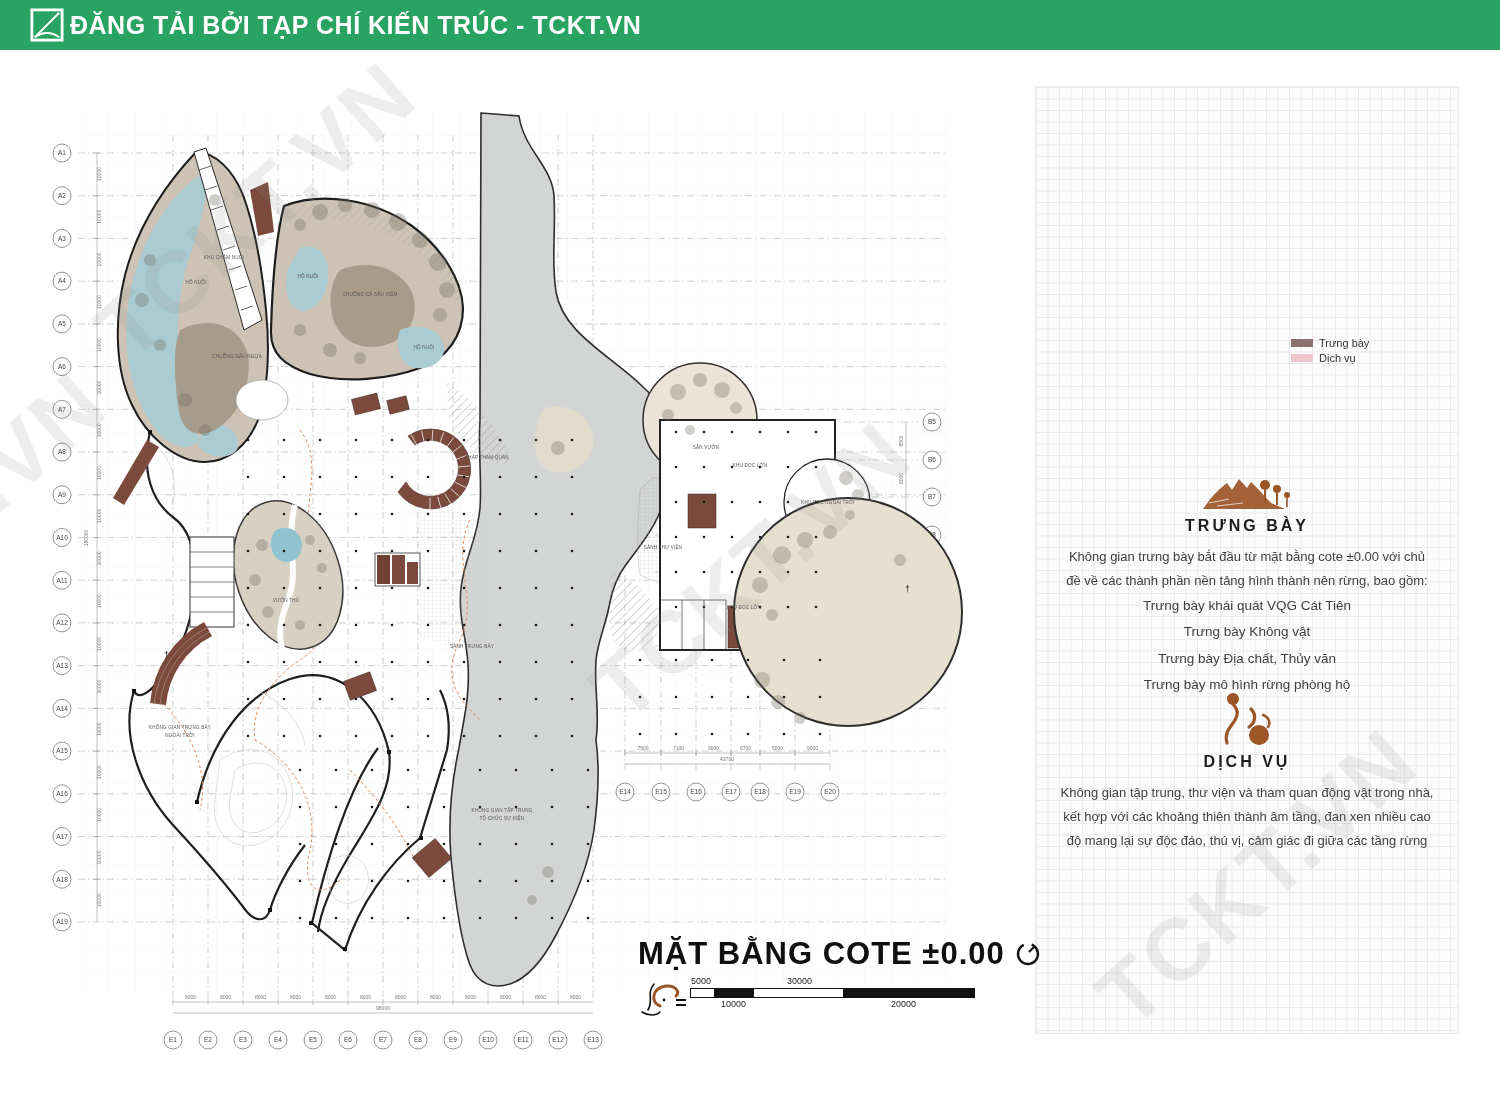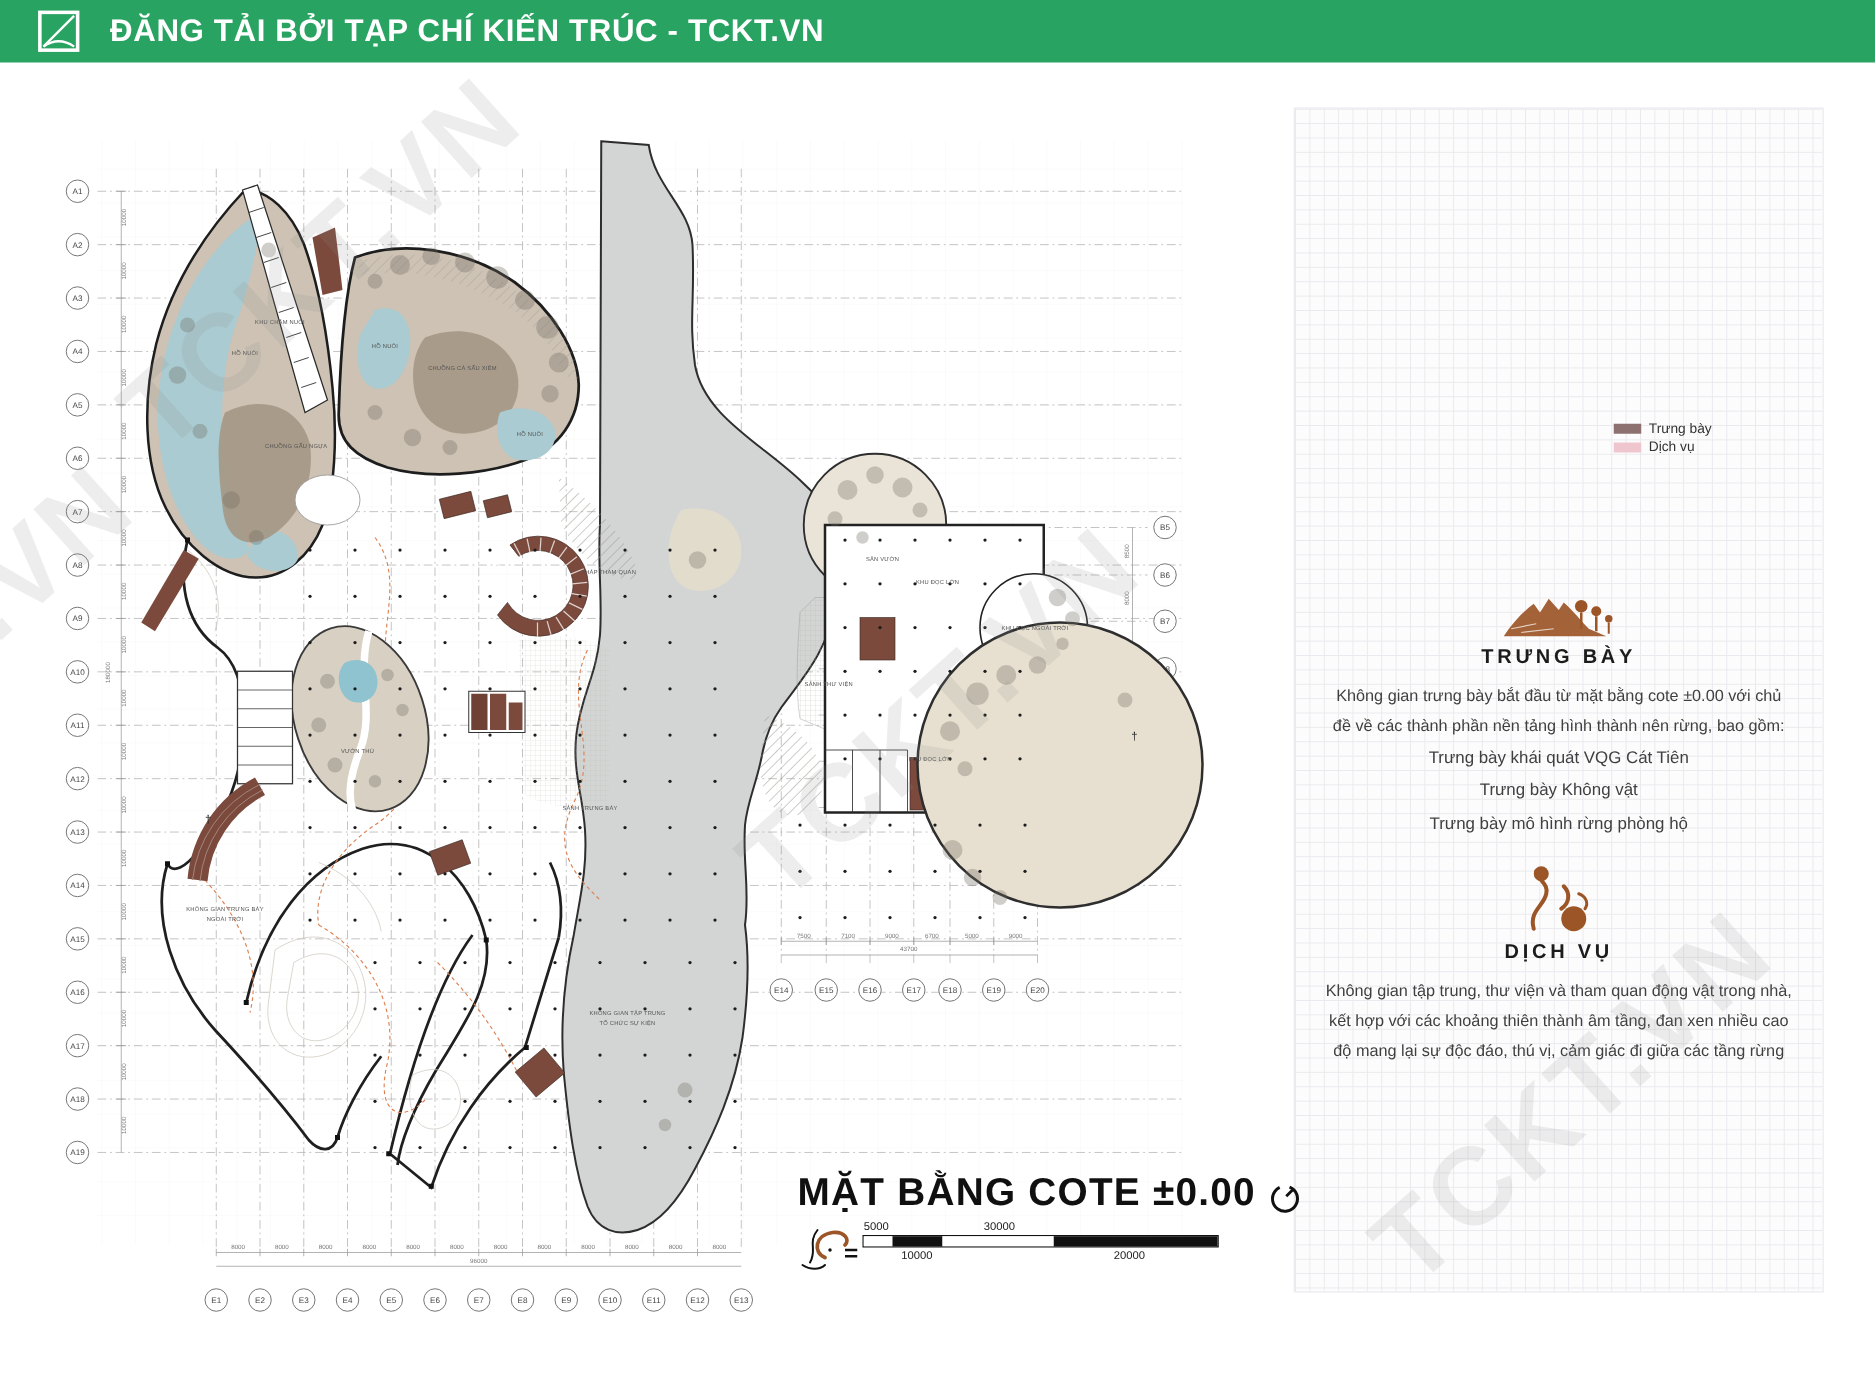--- a/index.html
+++ b/index.html
@@ -2,32 +2,32 @@
 <html><head>
 <meta charset="utf-8">
 <style>
   html,body{margin:0;padding:0;background:#ffffff;width:1500px;height:1113px;overflow:hidden;
     font-family:"Liberation Sans", sans-serif;}
   .stage{position:relative;width:1500px;height:1113px;background:#fff;}
   
   .header{position:absolute;left:0;top:0;width:1500px;height:50px;background:#28A361;
     display:flex;align-items:center;z-index:30;}
   .logo{width:34px;height:34px;margin-left:30px;flex:0 0 auto;}
-  .header-title{color:#fff;font-size:25px;font-weight:bold;letter-spacing:.5px;margin-left:24px;white-space:nowrap;}
+  .header-title{color:#fff;font-size:25px;font-weight:bold;letter-spacing:.5px;margin-left:6px;white-space:nowrap;}
   
   .wm{position:absolute;font-size:88px;font-weight:bold;letter-spacing:3px;color:#8f8f8f;
     opacity:.15;transform:rotate(-42deg);z-index:12;pointer-events:none;white-space:nowrap;}
   
   .plan-svg{position:absolute;left:0;top:0;z-index:5;}
   .axtext{font-size:6.5px;fill:#444;}
   .dimtext{font-size:5px;fill:#777;}
   .lbl{font-size:4.6px;fill:#555;letter-spacing:.2px;}
   .dagger{font-size:9px;fill:#222;}
   
-  .plan-title{position:absolute;left:638px;top:936px;z-index:20;display:flex;align-items:flex-end;gap:10px;}
+  .plan-title{position:absolute;left:638px;top:936px;z-index:20;display:flex;align-items:center;gap:10px;}
   .plan-title .t{font-size:31px;font-weight:900;color:#101010;letter-spacing:1px;white-space:nowrap;}
   .north-glyph{position:absolute;left:636px;top:976px;z-index:20;}
   .scalebar{position:absolute;left:690px;top:988px;width:283px;height:8px;z-index:20;
     border:1px solid #111;display:flex;}
   .scalebar i{display:block;height:100%;}
   .scalebar .w{background:#fff;}
   .scalebar .b{background:#111;}
   .sb-lab{position:absolute;font-size:9px;color:#222;}
   .sb-above{top:-13px;}
   .sb-below{top:10px;}
@@ -814,20 +814,21 @@
             <line x1="78" y1="20" x2="78" y2="32" stroke="#9b5526" stroke-width="2"></line>
           <circle cx="88" cy="22" r="3" fill="#9b5526"></circle>
             <line x1="88" y1="25" x2="88" y2="34" stroke="#9b5526" stroke-width="1.6"></line>
         </svg>
       </div>
       <div class="sec-h">TRƯNG BÀY</div>
       <div class="sec-body">Không gian trưng bày bắt đầu từ mặt bằng cote ±0.00 với chủ đề về các thành phần nền tảng hình thành nên rừng, bao gồm:</div>
       <div class="sec-items">
         <div>Trưng bày khái quát VQG Cát Tiên</div>
         <div>Trưng bày Không vật</div>
+        <div>Trưng bày Địa chất, Thủy văn</div>
         <div>Trưng bày mô hình rừng phòng hộ</div>
       </div>
     </div>
 
     <div class="section sec-2">
       <div class="sec-icon">
         <svg width="56" height="58" viewBox="0 0 56 58">
           <circle cx="40" cy="44" r="10" fill="#9b5526"></circle>
           <circle cx="14" cy="8" r="6" fill="#9b5526"></circle>
           <path d="M8,52 C4,38 16,34 18,24 C20,16 12,14 10,6" fill="none" stroke="#9b5526" stroke-width="3.2" stroke-linecap="round"></path>

